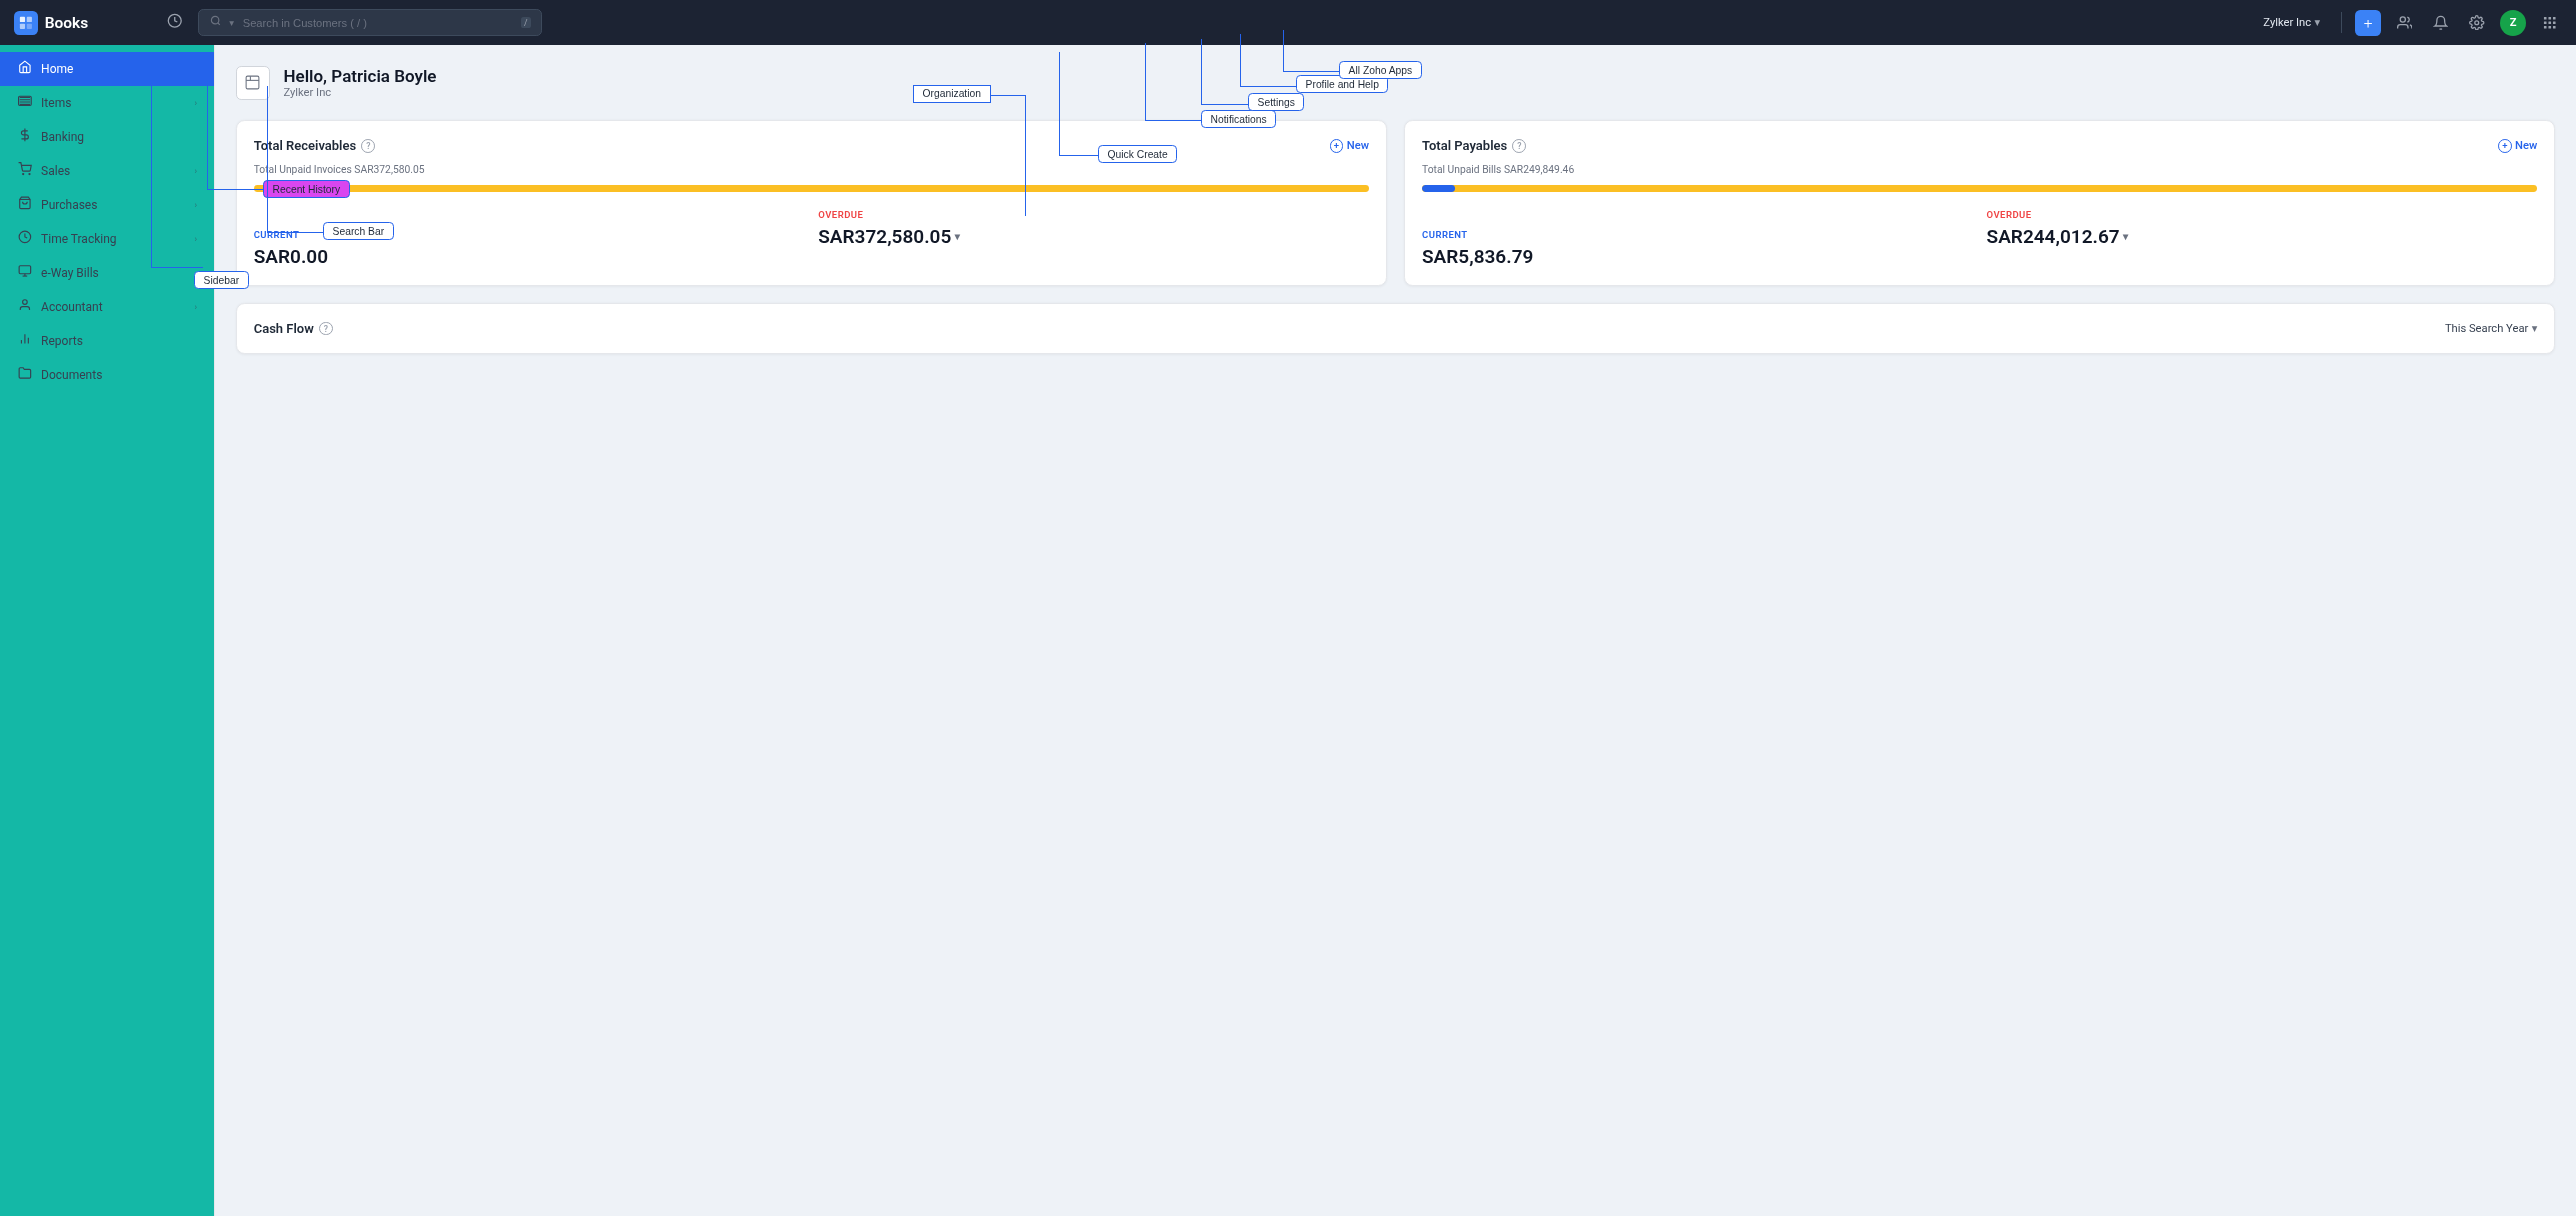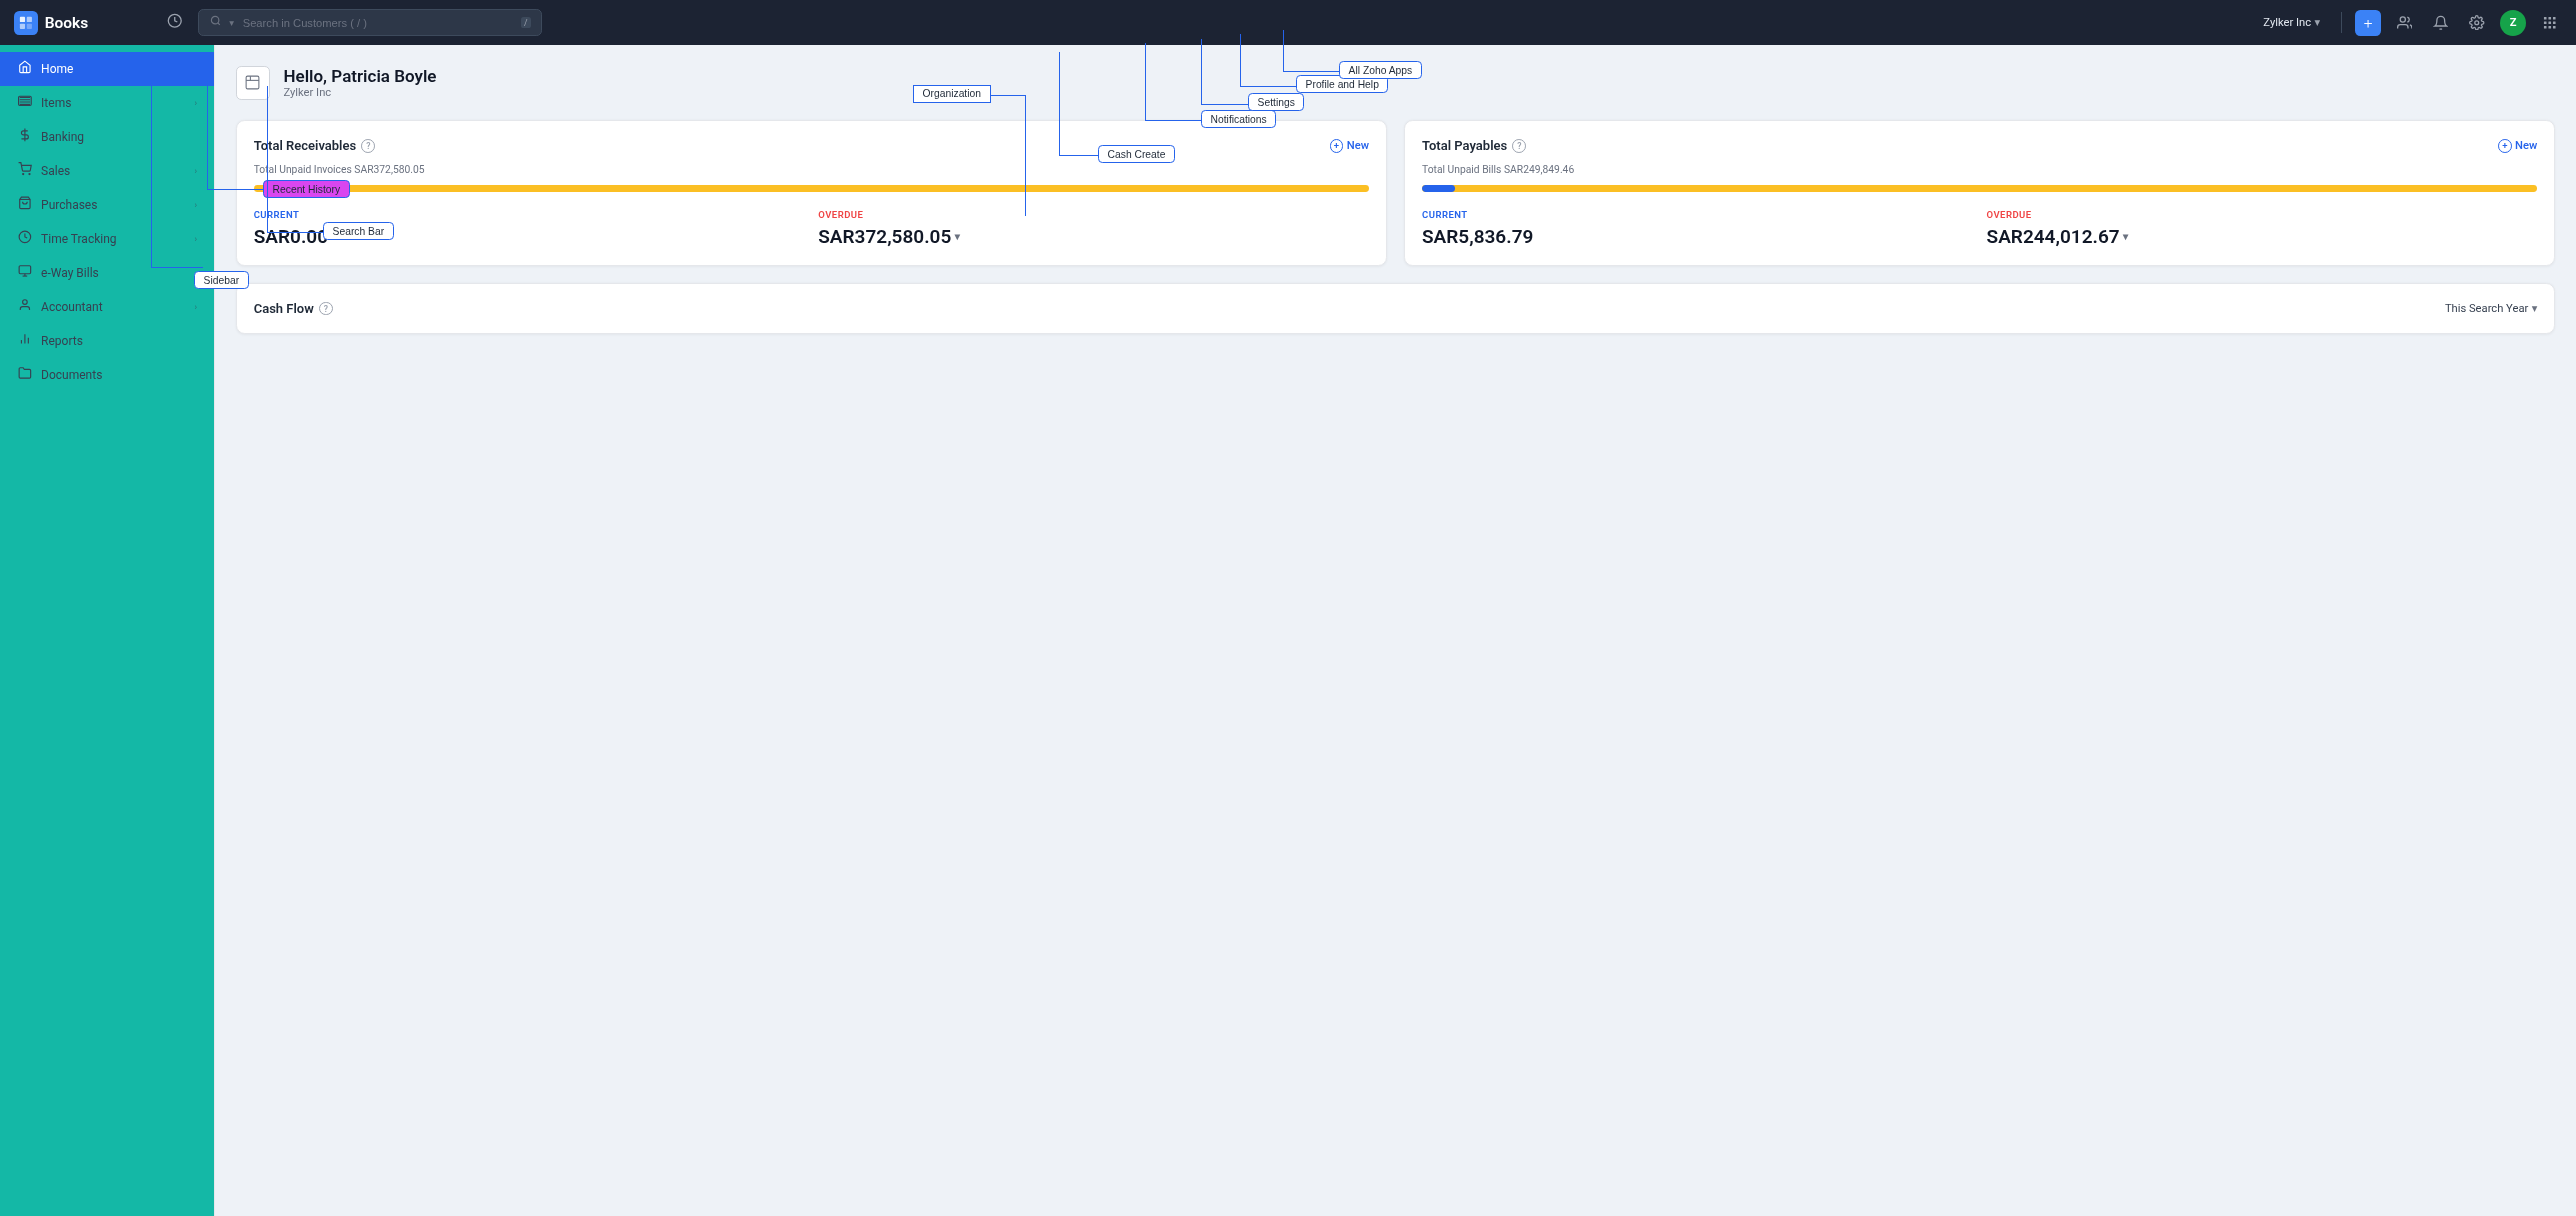--- a/index.html
+++ b/index.html
@@ -362,21 +362,21 @@
 
     .amount-section {}
 
     .amount-label {
       font-size: 9.5px;
       font-weight: 600;
       letter-spacing: 0.05em;
       margin-bottom: 5.2px;
     }
 
-    .amount-label.current { color: #2563eb; }
+    .amount-label.current { color: #2563eb; margin-top: 20px; }
     .amount-label.overdue { color: #ef4444; }
 
     .amount-value {
       font-size: 19px;
       font-weight: 600;
       color: #111827;
       display: flex;
       align-items: center;
       gap: 3.4px;
     }
@@ -751,21 +751,21 @@
 
   <div style="position:absolute;top:95px;left:913px;">
     <div style="position:absolute;top:0;left:0;width:112px;height:1.3px;background:#2563eb;"></div>
     <div style="position:absolute;top:0;left:112px;width:1.3px;height:121px;background:#2563eb;"></div>
     <div style="position:absolute;top:-10.3px;left:0;background:white;border:1.3px solid #2563eb;border-radius:0;padding:2.6px 8.6px;font-size:10.3px;font-family:sans-serif;font-weight:500;color:#1f2937;white-space:nowrap;">Organization</div>
   </div>
 
   <div style="position:absolute;top:52px;left:1059px;">
     <div style="position:absolute;top:0;left:0;width:1.3px;height:103px;background:#2563eb;"></div>
     <div style="position:absolute;top:103px;left:0;width:52px;height:1.3px;background:#2563eb;"></div>
-    <div style="position:absolute;top:93px;left:39px;background:white;border:1.3px solid #2563eb;border-radius:4.3px;padding:2.6px 8.6px;font-size:10.3px;font-family:sans-serif;font-weight:500;color:#1f2937;white-space:nowrap;">Cash Create</div>
+    <div style="position:absolute;top:93px;left:39px;background:white;border:1.3px solid #2563eb;border-radius:4.3px;padding:2.6px 8.6px;font-size:10.3px;font-family:sans-serif;font-weight:500;color:#1f2937;white-space:nowrap;">Quick Create</div>
   </div>
 
   <div style="position:absolute;top:43px;left:1145px;">
     <div style="position:absolute;top:0;left:0;width:1.3px;height:77px;background:#2563eb;"></div>
     <div style="position:absolute;top:77px;left:0;width:69px;height:1.3px;background:#2563eb;"></div>
     <div style="position:absolute;top:67px;left:56px;background:white;border:1.3px solid #2563eb;border-radius:4.3px;padding:2.6px 8.6px;font-size:10.3px;font-family:sans-serif;font-weight:500;color:#1f2937;white-space:nowrap;">Notifications</div>
   </div>
 
   <div style="position:absolute;top:39px;left:1201px;">
     <div style="position:absolute;top:0;left:0;width:1.3px;height:65px;background:#2563eb;"></div>

